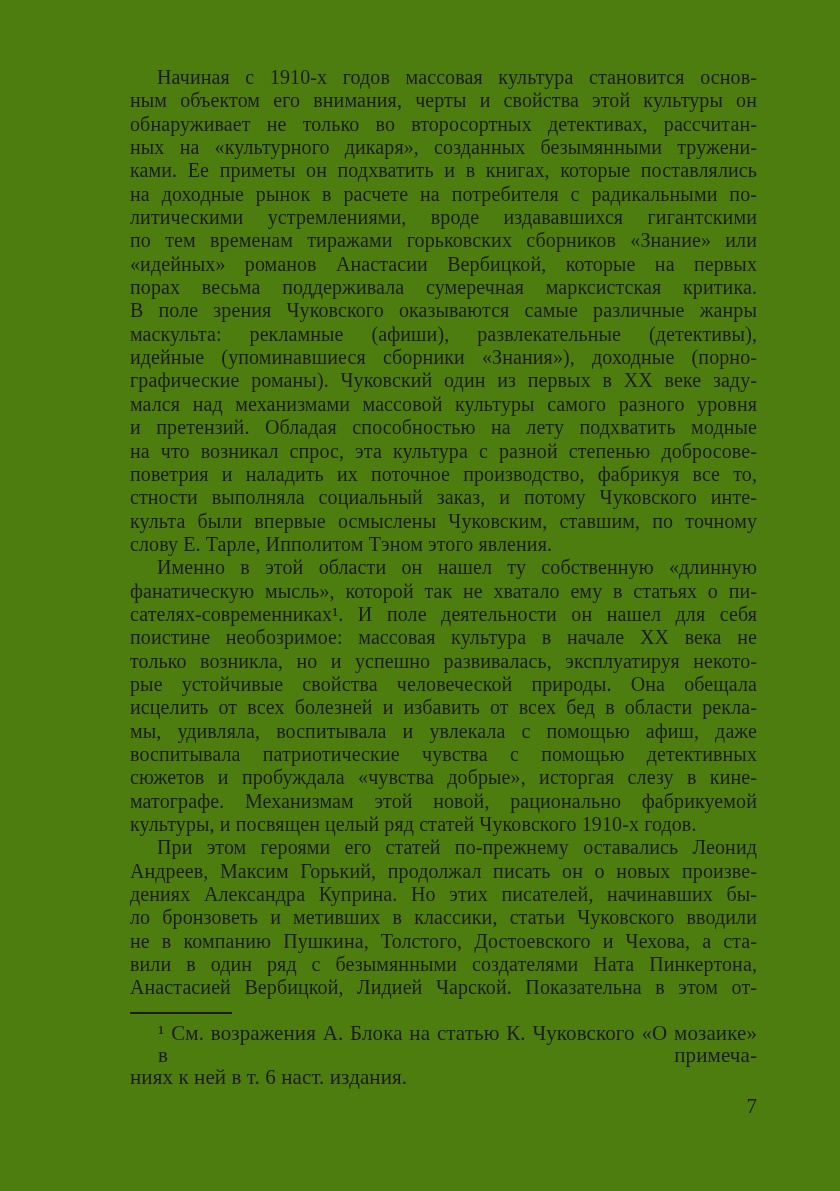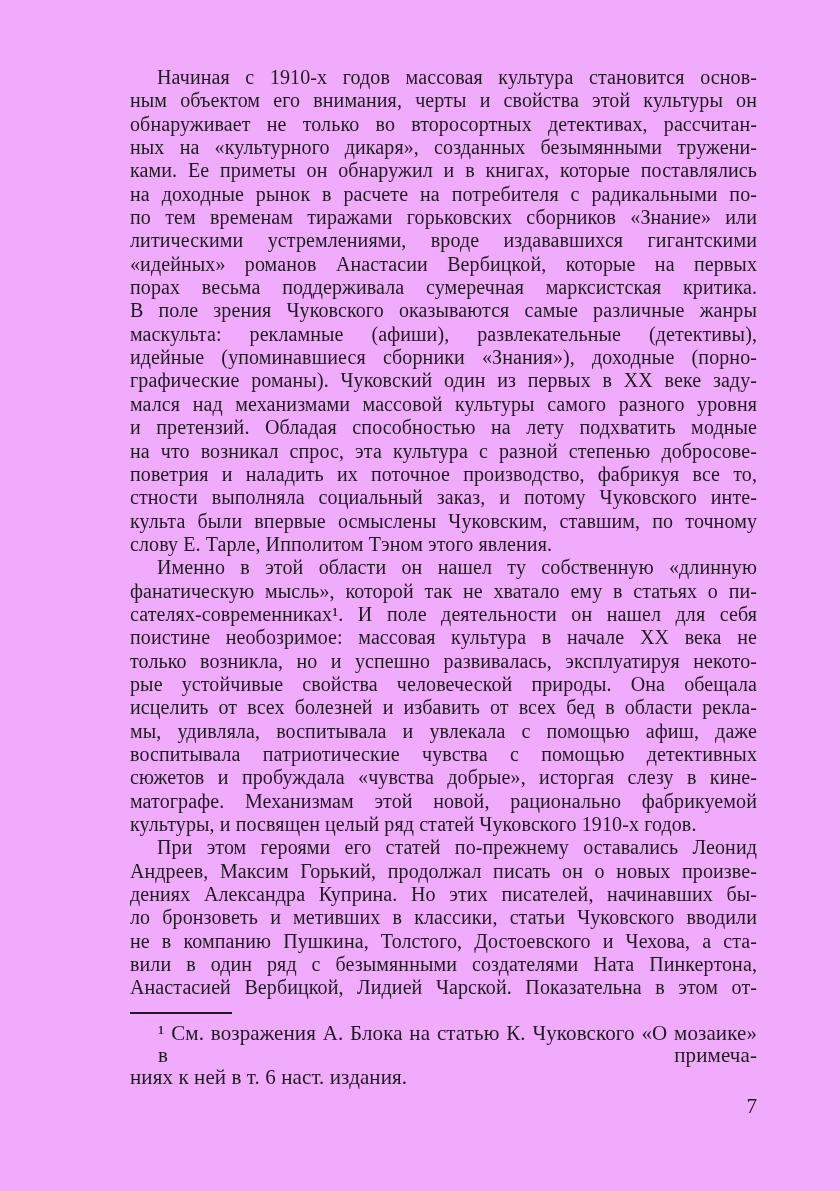--- a/index.html
+++ b/index.html
@@ -6,21 +6,21 @@
     margin: 0;
     padding: 0;
     background: #ffffff;
   }
   .page {
     position: relative;
     width: 840px;
     height: 1191px;
     box-sizing: border-box;
     padding: 66px 83px 0 130px;
-    background: #f0abfc;
+    background: #4d7c0f;
     color: #1c1c1c;
     font-family: "Liberation Serif", "DejaVu Serif", serif;
     overflow: hidden;
   }
   .text-block {
     width: 627px;
   }
   .para {
     margin: 0;
   }
@@ -65,24 +65,24 @@
 </head>
 <body>
 
 <div class="page">
   <main class="text-block" id="paragraphs">
       <div class="para">
         <div class="line first just">Начиная с 1910-х годов массовая культура становится основ-</div>
         <div class="line just">ным объектом его внимания, черты и свойства этой культуры он</div>
         <div class="line just">обнаруживает не только во второсортных детективах, рассчитан-</div>
         <div class="line just">ных на «культурного дикаря», созданных безымянными тружени-</div>
-        <div class="line just">ками. Ее приметы он обнаружил и в книгах, которые поставлялись</div>
+        <div class="line just">ками. Ее приметы он подхватить и в книгах, которые поставлялись</div>
         <div class="line just">на доходные рынок в расчете на потребителя с радикальными по-</div>
+        <div class="line just">литическими устремлениями, вроде издававшихся гигантскими</div>
         <div class="line just">по тем временам тиражами горьковских сборников «Знание» или</div>
-        <div class="line just">литическими устремлениями, вроде издававшихся гигантскими</div>
         <div class="line just">«идейных» романов Анастасии Вербицкой, которые на первых</div>
         <div class="line just">порах весьма поддерживала сумеречная марксистская критика.</div>
         <div class="line just">В поле зрения Чуковского оказываются самые различные жанры</div>
         <div class="line just">маскульта: рекламные (афиши), развлекательные (детективы),</div>
         <div class="line just">идейные (упоминавшиеся сборники «Знания»), доходные (порно-</div>
         <div class="line just">графические романы). Чуковский один из первых в XX веке заду-</div>
         <div class="line just">мался над механизмами массовой культуры самого разного уровня</div>
         <div class="line just">и претензий. Обладая способностью на лету подхватить модные</div>
         <div class="line just">на что возникал спрос, эта культура с разной степенью добросове-</div>
         <div class="line just">поветрия и наладить их поточное производство, фабрикуя все то,</div>

